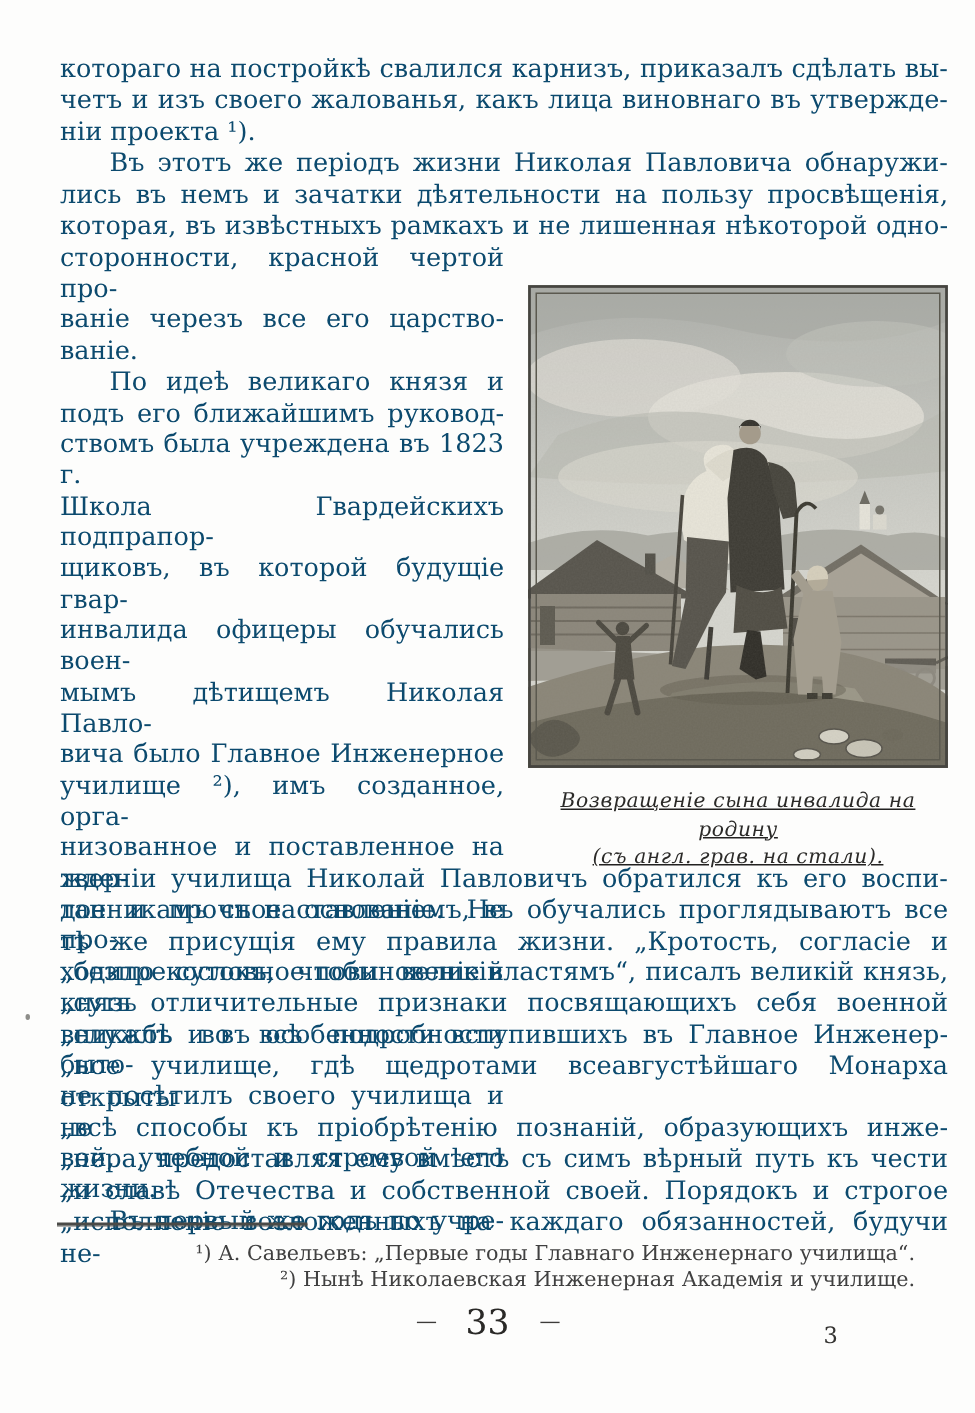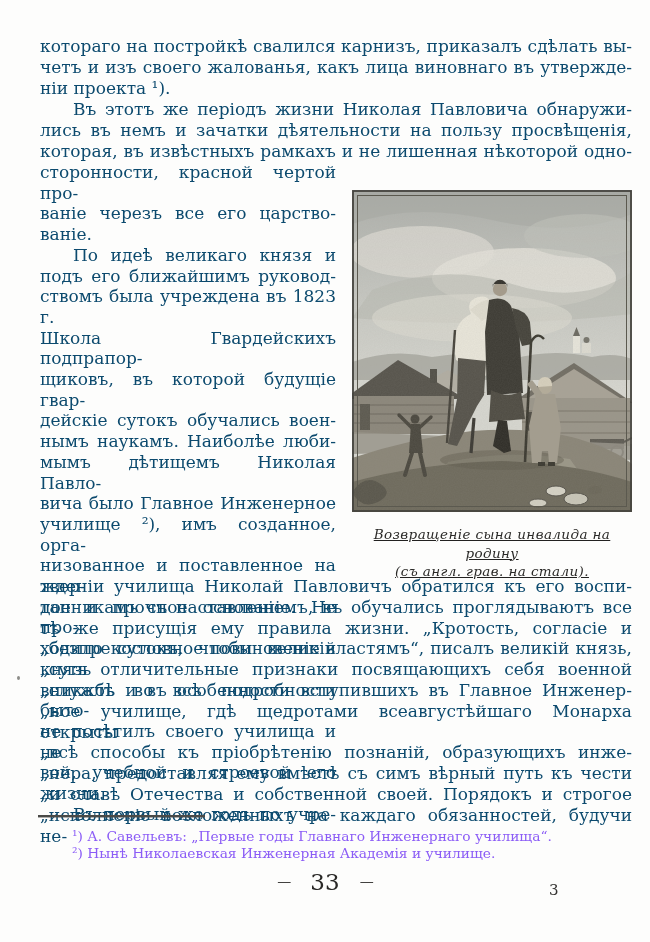--- a/index.html
+++ b/index.html
@@ -19,21 +19,21 @@
   #block-narrow{left:40px;top:162px;width:296px;line-height:20.7px;}
   #block-bottom{left:40px;top:576px;width:592px;line-height:20.8px;}
   
   #figure{left:352px;top:190px;width:280px;margin:0;text-decoration:underline;}
   #plate{width:280px;height:322px;background:#cfcfc9;}
   #caption{margin-top:13px;text-align:center;font-style:italic;
     font-size:13.5px;line-height:18.5px;color:#2b2a28;letter-spacing:.4px;}
   
   #fn-rule{left:38px;top:815px;width:167px;height:2px;background:#4a4a47;
     box-shadow:0 1px 0 rgba(80,80,78,.45);}
-  #footnotes{left:40px;top:828px;width:570px;font-size:13.8px;line-height:17.3px;color:#8b5cf6;}
+  #footnotes{left:40px;top:828px;width:570px;font-size:13.8px;line-height:17.3px;color:#404040;text-align:right;}
   #footnotes .tline{padding-left:32px;}
   
   #folio{left:0;top:869px;width:650px;text-align:center;color:#2a2927;}
   #folio .dash{font-size:14px;position:relative;top:-4px;color:#3c3b39;letter-spacing:-1px;}
   #folio .num{font-size:23px;padding:0 20px;}
   #signature{left:549px;top:881px;font-size:15px;color:#343331;}
   #speck{left:17px;top:676px;width:3px;height:4px;border-radius:50%;background:#8d8d89;}
 </style>
 </head>
 <body>
@@ -49,22 +49,21 @@
 
 <section class="tblock" id="block-narrow">
     <div class="tline just">сторонности, красной чертой про-</div>
     <div class="tline just">ваніе черезъ все его царство-</div>
     <div class="tline">ваніе.</div>
     <div class="tline just ind">По идеѣ великаго князя и</div>
     <div class="tline just">подъ его ближайшимъ руковод-</div>
     <div class="tline just">ствомъ была учреждена въ 1823 г.</div>
     <div class="tline just">Школа Гвардейскихъ подпрапор-</div>
     <div class="tline just">щиковъ, въ которой будущіе гвар-</div>
-    <div class="tline just">дейскіе сутокъ обучались воен-</div>
-    <div class="tline just">нымъ наукамъ. Наиболѣе люби-</div>
+    <div class="tline just">инвалида офицеры обучались воен-</div>
     <div class="tline just">мымъ дѣтищемъ Николая Павло-</div>
     <div class="tline just">вича было Главное Инженерное</div>
     <div class="tline just">училище ²), имъ созданное, орга-</div>
     <div class="tline just">низованное и поставленное на твер-</div>
     <div class="tline just">дое и прочное основаніе. Не про-</div>
     <div class="tline just">ходило сутокъ, чтобы великій князь</div>
     <div class="tline just">вникалъ во всѣ подробности быто-</div>
     <div class="tline just">не посѣтилъ своего училища и не</div>
     <div class="tline just">вой, учебной и строевой его жизни.</div>
     <div class="tline just ind">Въ первый же годъ по учре-</div>

